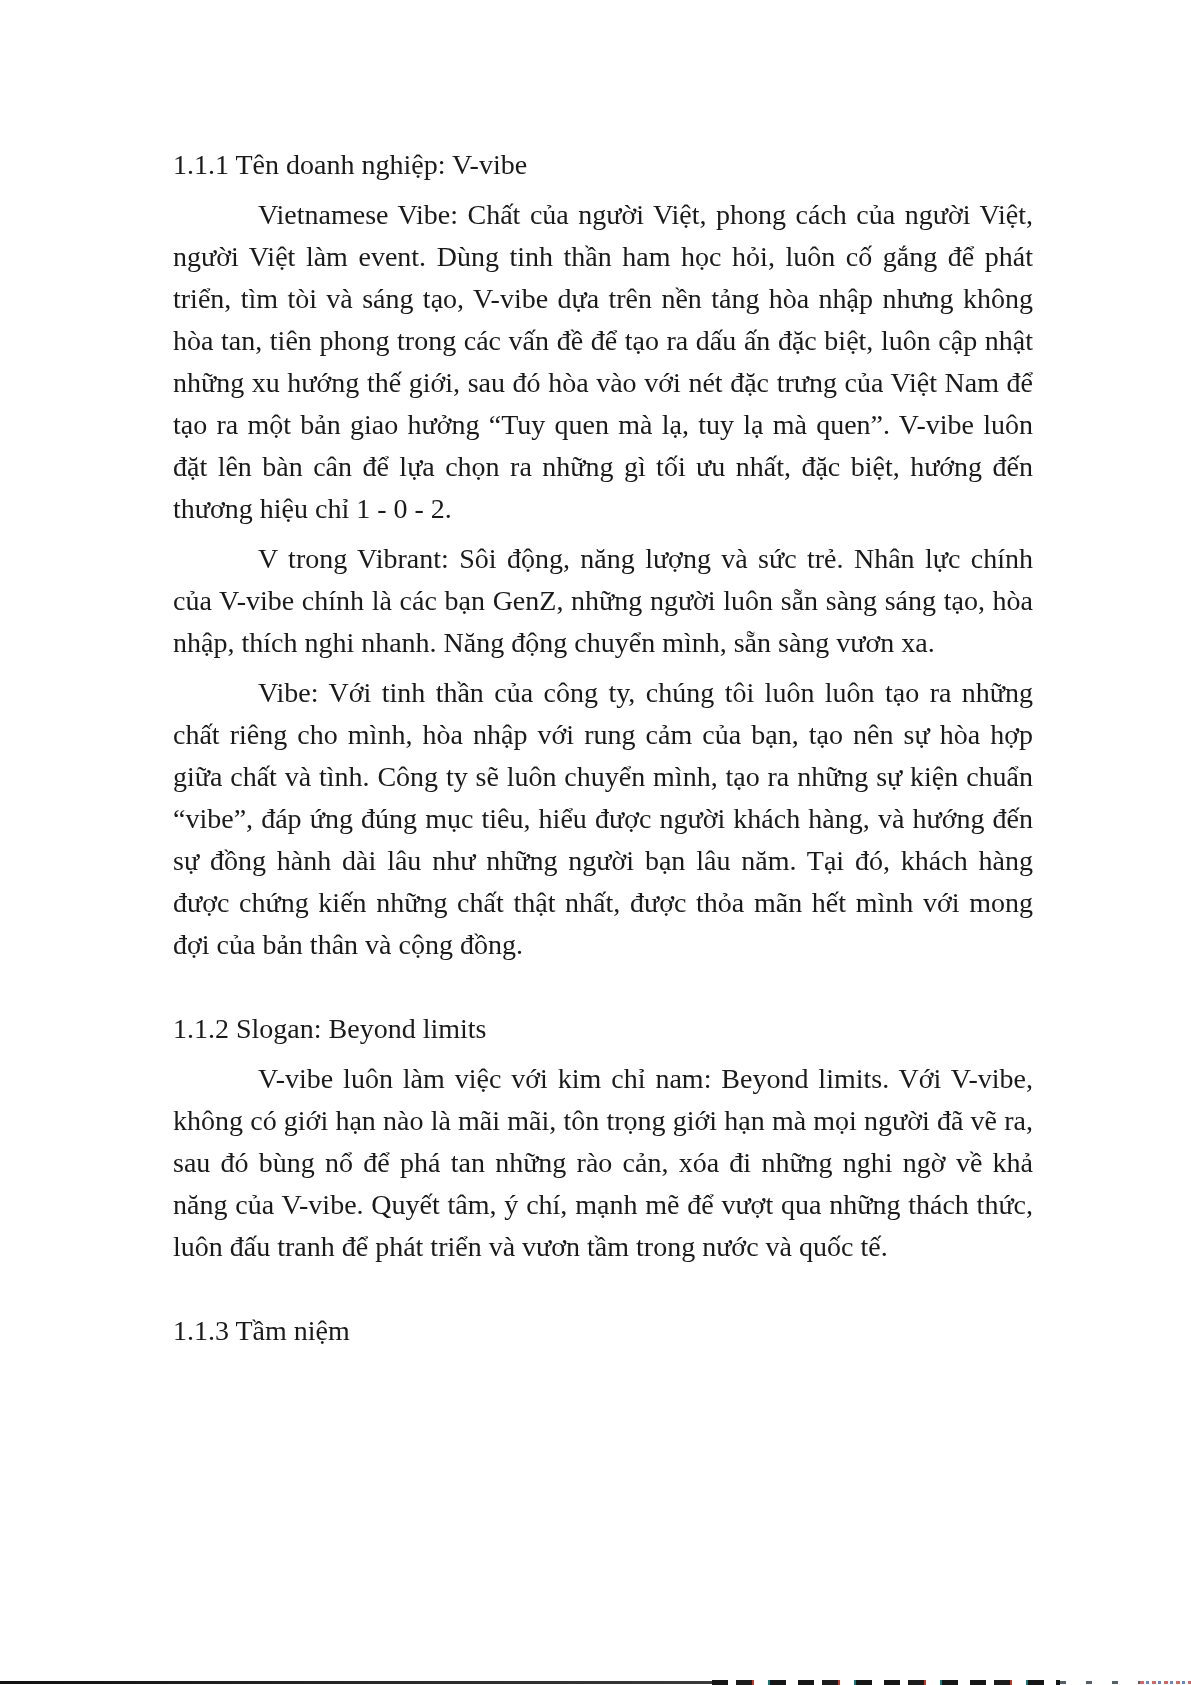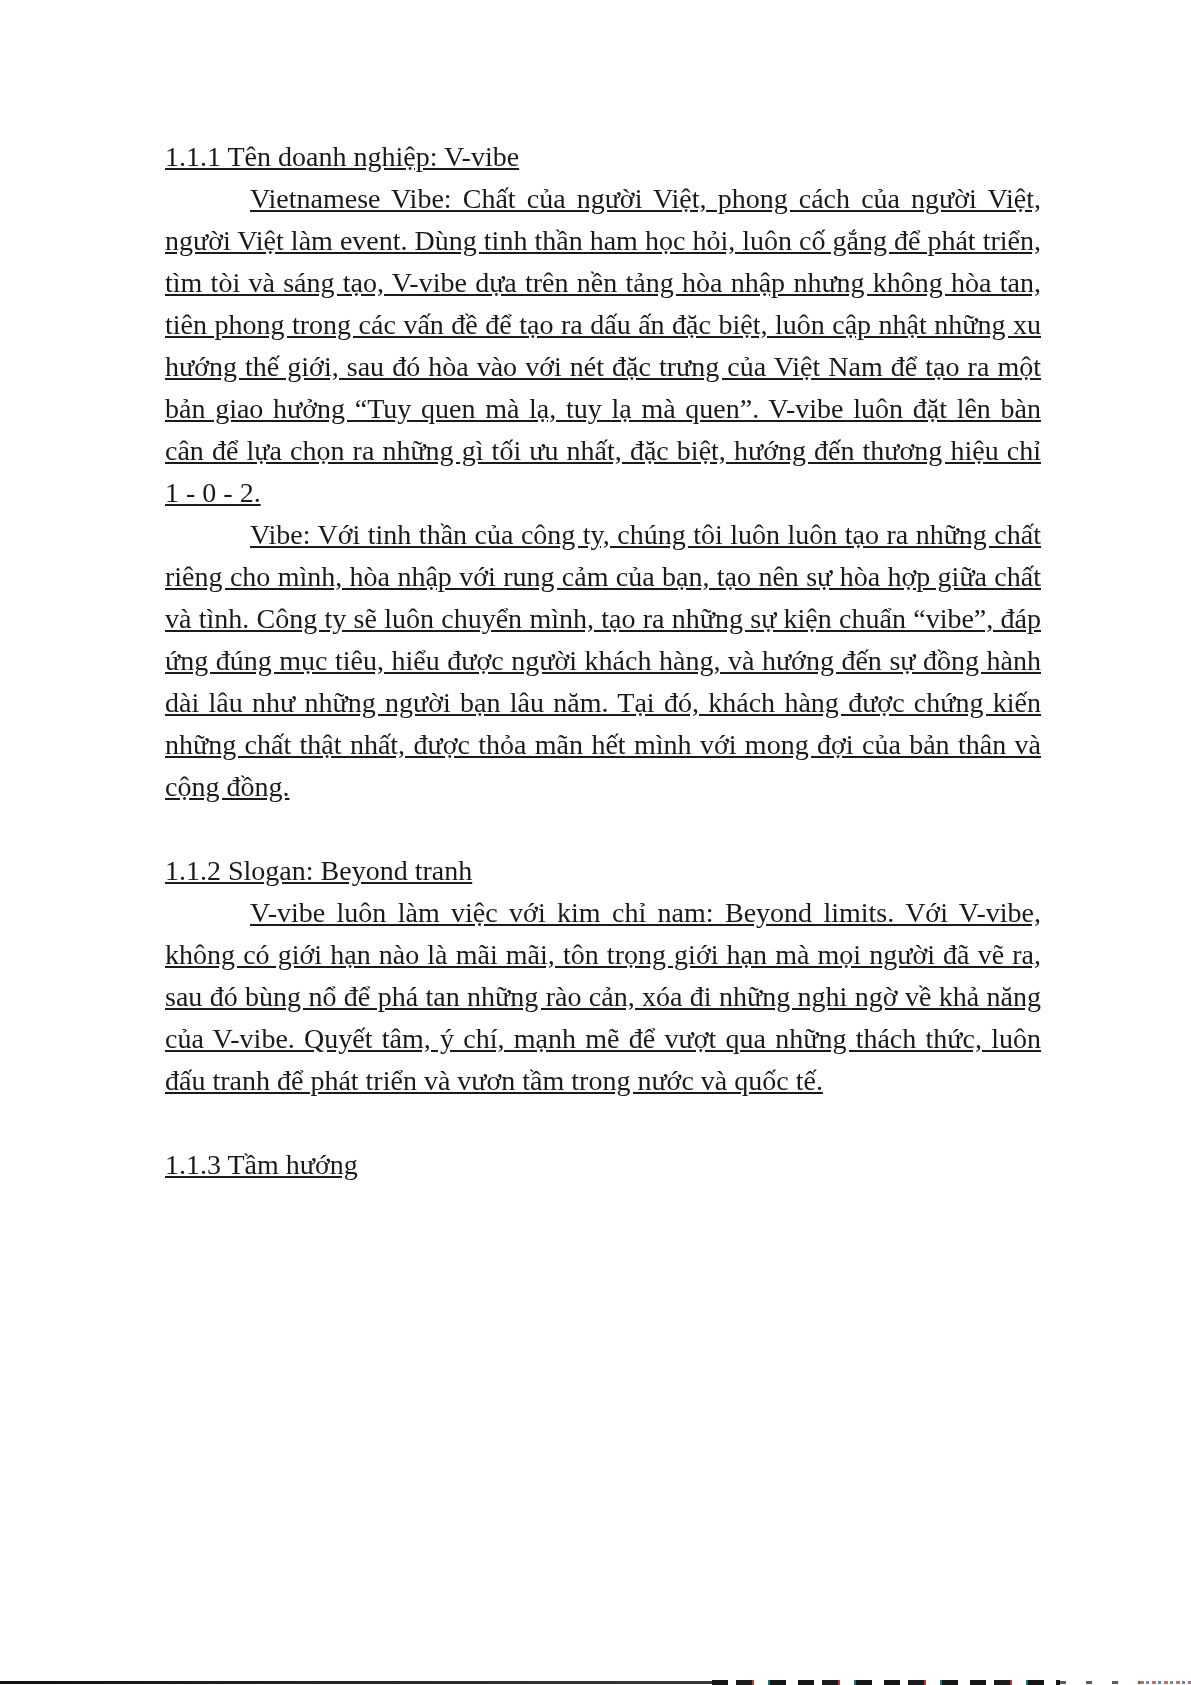--- a/index.html
+++ b/index.html
@@ -24,23 +24,22 @@
   .doc-body {
     position: absolute;
     left: 165px;
     top: 136px;
     width: 876px;
     color: #1a1a1a;
     font-size: 28px;
     line-height: 42px;
   }
   .doc-body p {
-    margin: 0;
+    margin: 8px;
     padding: 0;
-    text-decoration: underline;
   }
   p.heading {
     text-align: left;
     text-indent: 0;
   }
   p.heading.gap-before {
     margin-top: 42px;
   }
   p.body-par {
     text-align: justify;
@@ -92,28 +91,29 @@
 <body>
 
 <div class="page">
 
   <div class="doc-body">
 
     <p class="heading">1.1.1 Tên doanh nghiệp: V-vibe</p>
 
     <p class="body-par">Vietnamese Vibe: Chất của người Việt, phong cách của người Việt, người Việt làm event. Dùng tinh thần ham học hỏi, luôn cố gắng để phát triển, tìm tòi và sáng tạo, V-vibe dựa trên nền tảng hòa nhập nhưng không hòa tan, tiên phong trong các vấn đề để tạo ra dấu ấn đặc biệt, luôn cập nhật những xu hướng thế giới, sau đó hòa vào với nét đặc trưng của Việt Nam để tạo ra một bản giao hưởng “Tuy quen mà lạ, tuy lạ mà quen”. V-vibe luôn đặt lên bàn cân để lựa chọn ra những gì tối ưu nhất, đặc biệt, hướng đến thương hiệu chỉ 1 - 0 - 2.</p>
 
+    <p class="body-par">V trong Vibrant: Sôi động, năng lượng và sức trẻ. Nhân lực chính của V-vibe chính là các bạn GenZ, những người luôn sẵn sàng sáng tạo, hòa nhập, thích nghi nhanh. Năng động chuyển mình, sẵn sàng vươn xa.</p>
 
     <p class="body-par">Vibe: Với tinh thần của công ty, chúng tôi luôn luôn tạo ra những chất riêng cho mình, hòa nhập với rung cảm của bạn, tạo nên sự hòa hợp giữa chất và tình. Công ty sẽ luôn chuyển mình, tạo ra những sự kiện chuẩn “vibe”, đáp ứng đúng mục tiêu, hiểu được người khách hàng, và hướng đến sự đồng hành dài lâu như những người bạn lâu năm. Tại đó, khách hàng được chứng kiến những chất thật nhất, được thỏa mãn hết mình với mong đợi của bản thân và cộng đồng.</p>
 
-    <p class="heading gap-before">1.1.2 Slogan: Beyond tranh</p>
+    <p class="heading gap-before">1.1.2 Slogan: Beyond limits</p>
 
     <p class="body-par">V-vibe luôn làm việc với kim chỉ nam: Beyond limits. Với V-vibe, không có giới hạn nào là mãi mãi, tôn trọng giới hạn mà mọi người đã vẽ ra, sau đó bùng nổ để phá tan những rào cản, xóa đi những nghi ngờ về khả năng của V-vibe. Quyết tâm, ý chí, mạnh mẽ để vượt qua những thách thức, luôn đấu tranh để phát triển và vươn tầm trong nước và quốc tế.</p>
 
-    <p class="heading gap-before">1.1.3 Tầm hướng</p>
+    <p class="heading gap-before">1.1.3 Tầm niệm</p>
 
 
   </div>
 
   <div class="next-page-edge">
     <div class="edge-seg edge-solid"></div>
     <div class="edge-seg edge-dashes"></div>
     <div class="edge-seg edge-sparse"></div>
     <div class="edge-seg edge-color-dots"></div>
   </div>

